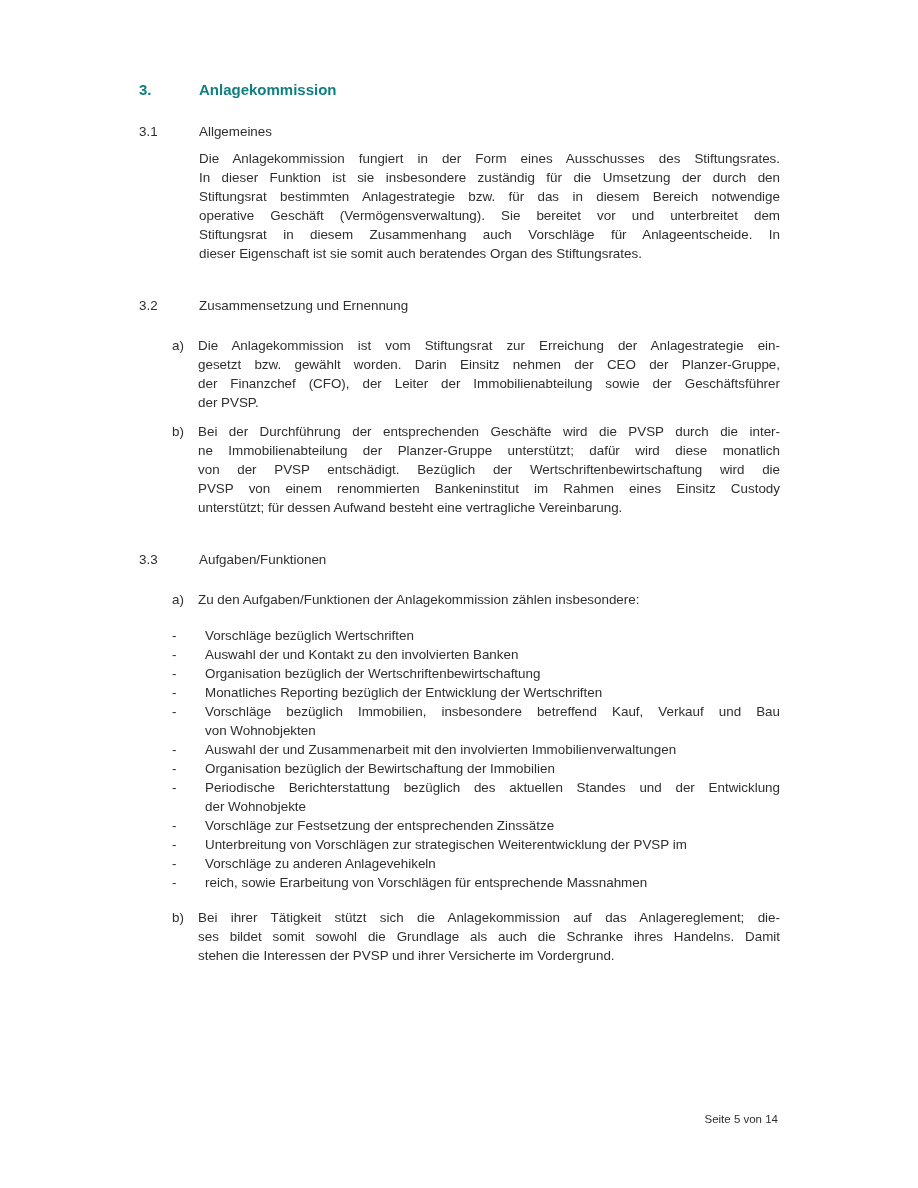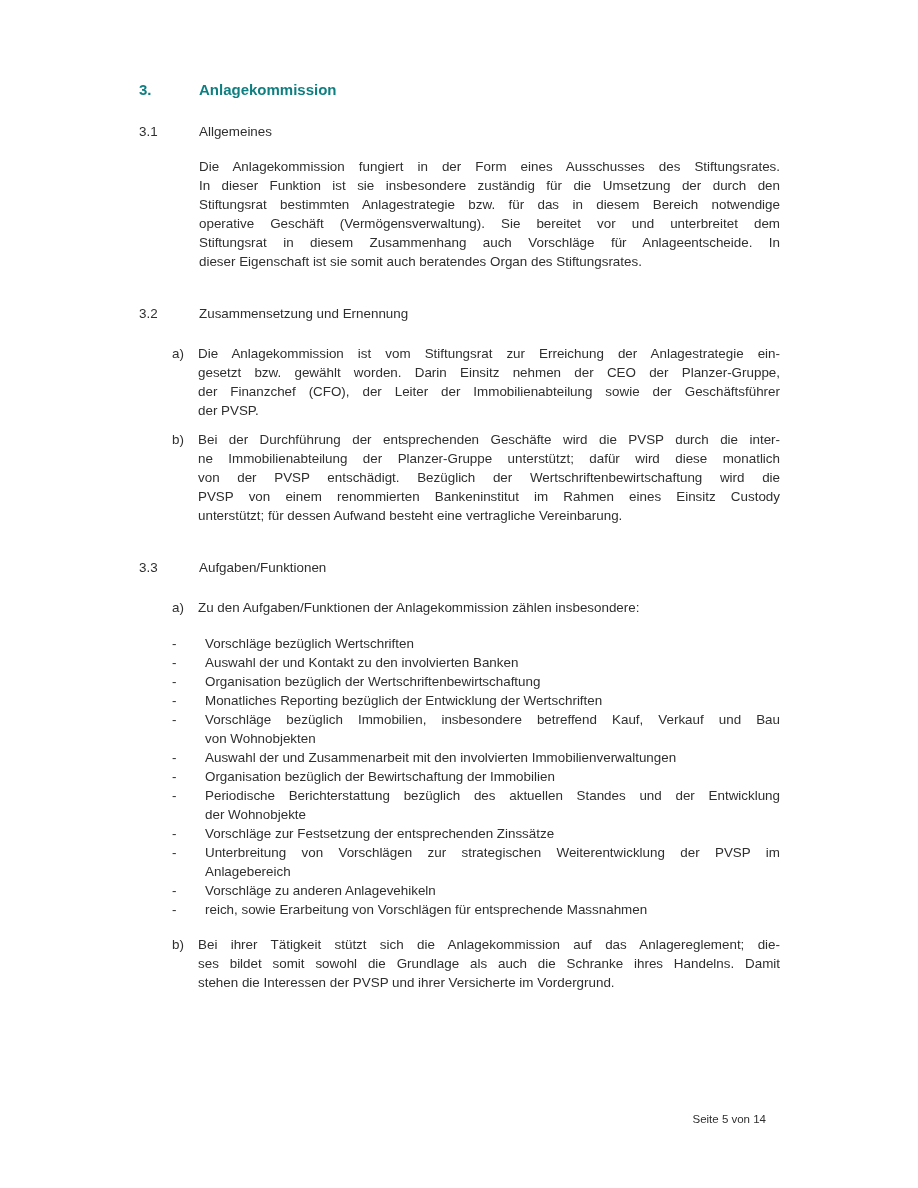--- a/index.html
+++ b/index.html
@@ -32,21 +32,21 @@
   .sec-head {
     display: flex;
     margin-top: 22px;
   }
   .section + .section .sec-head { margin-top: 33px; }
   .sec-head .num { flex: 0 0 60px; }
   .sec-head .sec-title { flex: 1; }
 
   .para {
     margin-left: 60px;
-    margin-top: 16px;
+    margin-top: 8px;
   }
 
   .lettered {
     display: flex;
     margin-top: 21px;
   }
   .lettered + .lettered { margin-top: 10px; }
   .lettered .lbl {
     flex: 0 0 26px;
     margin-left: 33px;
@@ -71,21 +71,21 @@
   }
   .para .ln:last-child,
   .lines .ln:last-child {
     text-align: left;
     text-align-last: left;
   }
 
   .footer {
     position: absolute;
     top: 1112px;
-    right: 152px;
+    right: 140px;
     font-size: 11.5px;
     line-height: 15px;
     color: #2f2f2f;
   }
 </style>
 </head>
 <body>
 
 <div class="page">
 
@@ -199,21 +199,20 @@
           <div class="dash-item">
             <span class="lbl">-</span>
             <div class="lines">
               <div class="ln">Vorschläge zur Festsetzung der entsprechenden Zinssätze</div>
             </div>
           </div>
           <div class="dash-item">
             <span class="lbl">-</span>
             <div class="lines">
               <div class="ln">Unterbreitung von Vorschlägen zur strategischen Weiterentwicklung der PVSP im</div>
-              <div class="ln">Anlagebereich</div>
             </div>
           </div>
           <div class="dash-item">
             <span class="lbl">-</span>
             <div class="lines">
               <div class="ln">Vorschläge zu anderen Anlagevehikeln</div>
             </div>
           </div>
           <div class="dash-item">
             <span class="lbl">-</span>

